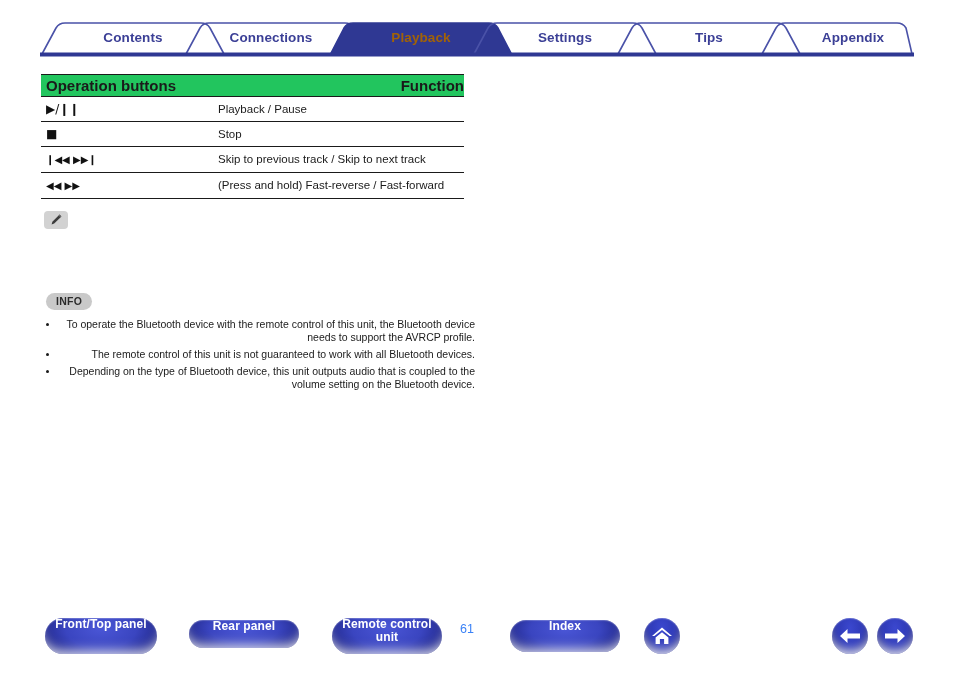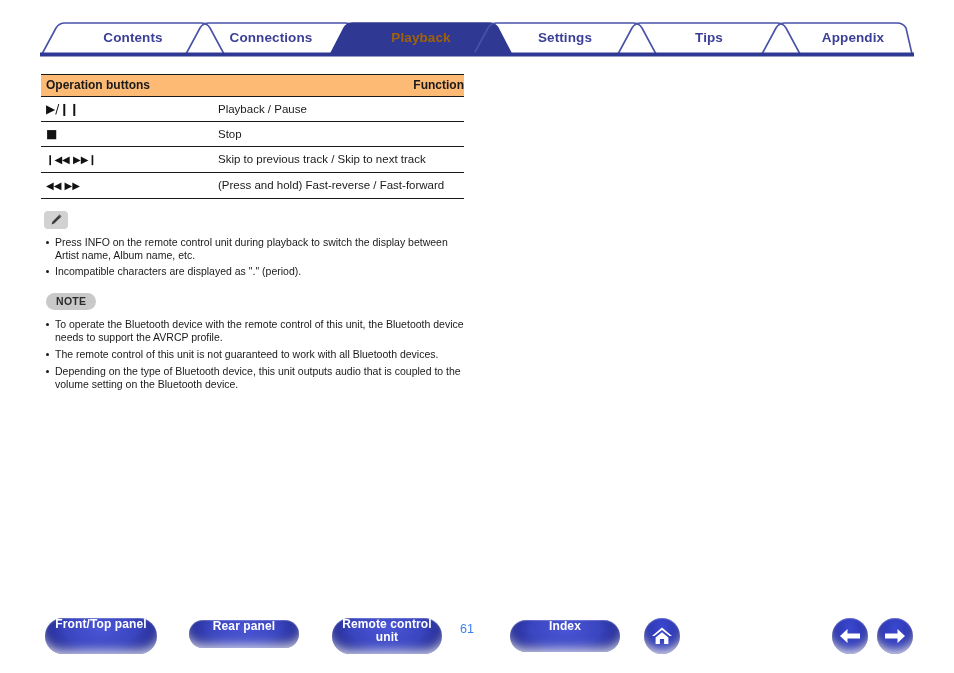--- a/index.html
+++ b/index.html
@@ -54,25 +54,25 @@
     border-collapse: collapse;
     font-size: 11.5px;
   }
   #op-table td, #op-table th {
     padding: 0;
     margin: 0;
     vertical-align: top;
     text-align: left;
   }
   #op-table thead th {
-    background: #fdba74;
+    background: #22c55e;
     border-top: 1.6px solid #1a1a1a;
     border-bottom: 1.6px solid #1a1a1a;
     font-weight: bold;
-    font-size: 12px;
+    font-size: 15px;
     height: 21px;
     line-height: 21px;
     vertical-align: middle;
     margin-left: 24px;
   }
   #op-table thead th.c1 { padding-left: 5px; width: 172px; }
   #op-table thead th.c2 { text-align: right; }
   #op-table tbody td {
     border-bottom: 1.3px solid #1a1a1a;
     padding-top: 5px;
@@ -150,21 +150,21 @@
     display: inline-block;
     background: #c9c9c9;
     color: #2b2b2b;
     border-radius: 9px;
     font-size: 10.5px;
     font-weight: bold;
     padding: 2px 10px 3px 10px;
     letter-spacing: 0.3px;
   }
   #note-block .bullets { margin-top: 8px; margin-left: -2px; }
-  #note-block .bullets li { max-width: 420px; margin-bottom: 4px; }
+  #note-block .bullets li { max-width: 420px; margin-bottom: 4px; text-align: right; }
 
   
   .pill {
     position: absolute;
     border-radius: 999px;
     background:
       radial-gradient(ellipse 70% 120% at 50% 30%, #4a56d6 0%, #3a45c0 45%, #232a8e 75%, #1c2270 100%);
     box-shadow: inset 0 -9px 12px -6px rgba(255,255,255,0.85),
                 inset 0 1px 1px rgba(255,255,255,0.25);
     color: #ffffff;
@@ -248,28 +248,24 @@
   </tbody>
 </table>
 
 <div id="info-block">
   <div class="pencil-badge">
     <svg width="14" height="14" viewBox="0 0 14 14" xmlns="http://www.w3.org/2000/svg">
       <path d="M10.6 1.6 L12.4 3.4 L5.2 10.6 L2.6 11.4 L3.4 8.8 Z" fill="#3b3b3b"></path>
       <path d="M10.6 1.6 L12.4 3.4 L11.4 4.4 L9.6 2.6 Z" fill="#6b6b6b"></path>
     </svg>
   </div>
-  <ul class="bullets">
-    <li>Press INFO on the remote control unit during playback to switch the display between Artist name, Album name, etc.</li>
-    <li>Incompatible characters are displayed as "." (period).</li>
-  </ul>
 </div>
 
 <div id="note-block">
-  <span class="note-badge">NOTE</span>
+  <span class="note-badge">INFO</span>
   <ul class="bullets">
     <li>To operate the Bluetooth device with the remote control of this unit, the Bluetooth device needs to support the AVRCP profile.</li>
     <li>The remote control of this unit is not guaranteed to work with all Bluetooth devices.</li>
     <li>Depending on the type of Bluetooth device, this unit outputs audio that is coupled to the volume setting on the Bluetooth device.</li>
   </ul>
 </div>
 
 <div class="pill" style="left:45px;  top:618px; width:112px; height:36px;">
   <span>Front/Top panel</span>
 </div>

